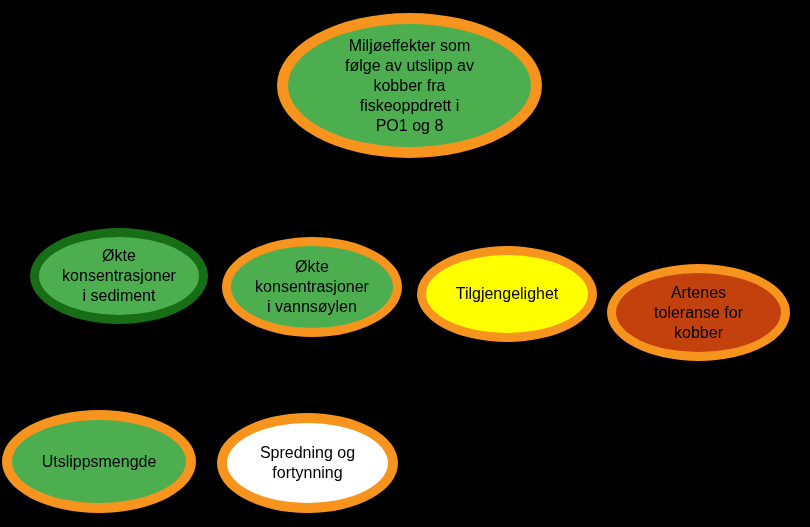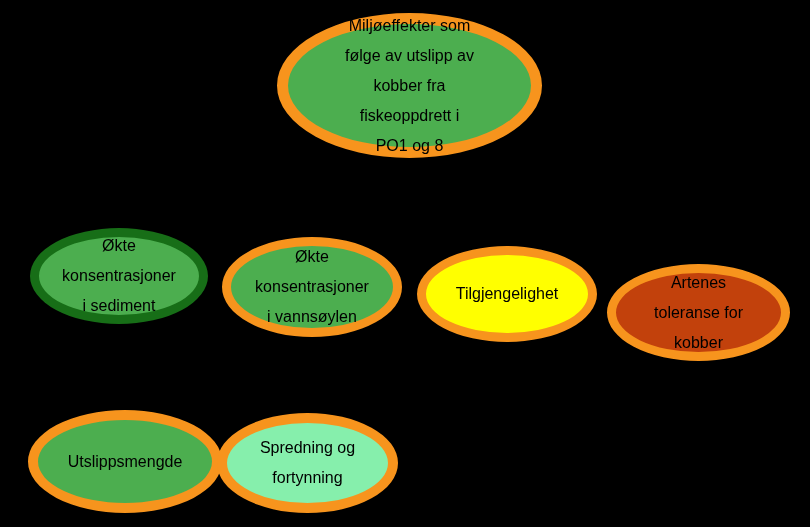--- a/index.html
+++ b/index.html
@@ -24,21 +24,21 @@
     border-radius: 50%;
     border-style: solid;
     display: flex;
     align-items: center;
     justify-content: center;
     text-align: center;
   }
   .node .label {
     color: #000000;
     font-size: 16px;
-    line-height: 30px;
+    line-height: 20px;
     white-space: pre-line;
     padding: 0 6px;
   }
 </style>
 </head>
 <body style="background: rgb(0, 0, 0);">
 
 <div class="canvas">
 
   <div class="node" style="left: 277px; top: 13px; width: 265px; height: 145px; border-width: 11px; background-color: rgb(76, 174, 79); border-color: rgb(247, 148, 29);">
@@ -64,22 +64,22 @@
   <div class="node" style="left: 417px; top: 246px; width: 180px; height: 96px; border-width: 9px; background-color: rgb(255, 255, 0); border-color: rgb(247, 148, 29); text-align: right;">
     <span class="label">Tilgjengelighet</span>
   </div>
 
   <div class="node" style="left: 607px; top: 264px; width: 183px; height: 97px; border-width: 9px; background-color: #c2410c; border-color: rgb(247, 148, 29);">
     <span class="label">Artenes
 toleranse for
 kobber</span>
   </div>
 
-  <div class="node" style="left: 28px; top: 410px; width: 194px; height: 103px; border-width: 10px; background-color: rgb(76, 174, 79); border-color: rgb(247, 148, 29);">
+  <div class="node" style="left: 2px; top: 410px; width: 194px; height: 103px; border-width: 10px; background-color: rgb(76, 174, 79); border-color: rgb(247, 148, 29);">
     <span class="label">Utslippsmengde</span>
   </div>
 
-  <div class="node" style="left: 217px; top: 413px; width: 181px; height: 100px; border-width: 10px; background-color: #86efac; border-color: rgb(247, 148, 29);">
+  <div class="node" style="left: 217px; top: 413px; width: 181px; height: 100px; border-width: 10px; background-color: #ffffff; border-color: rgb(247, 148, 29);">
     <span class="label">Spredning og
 fortynning</span>
   </div>
 
 </div>
 
 </body></html>

